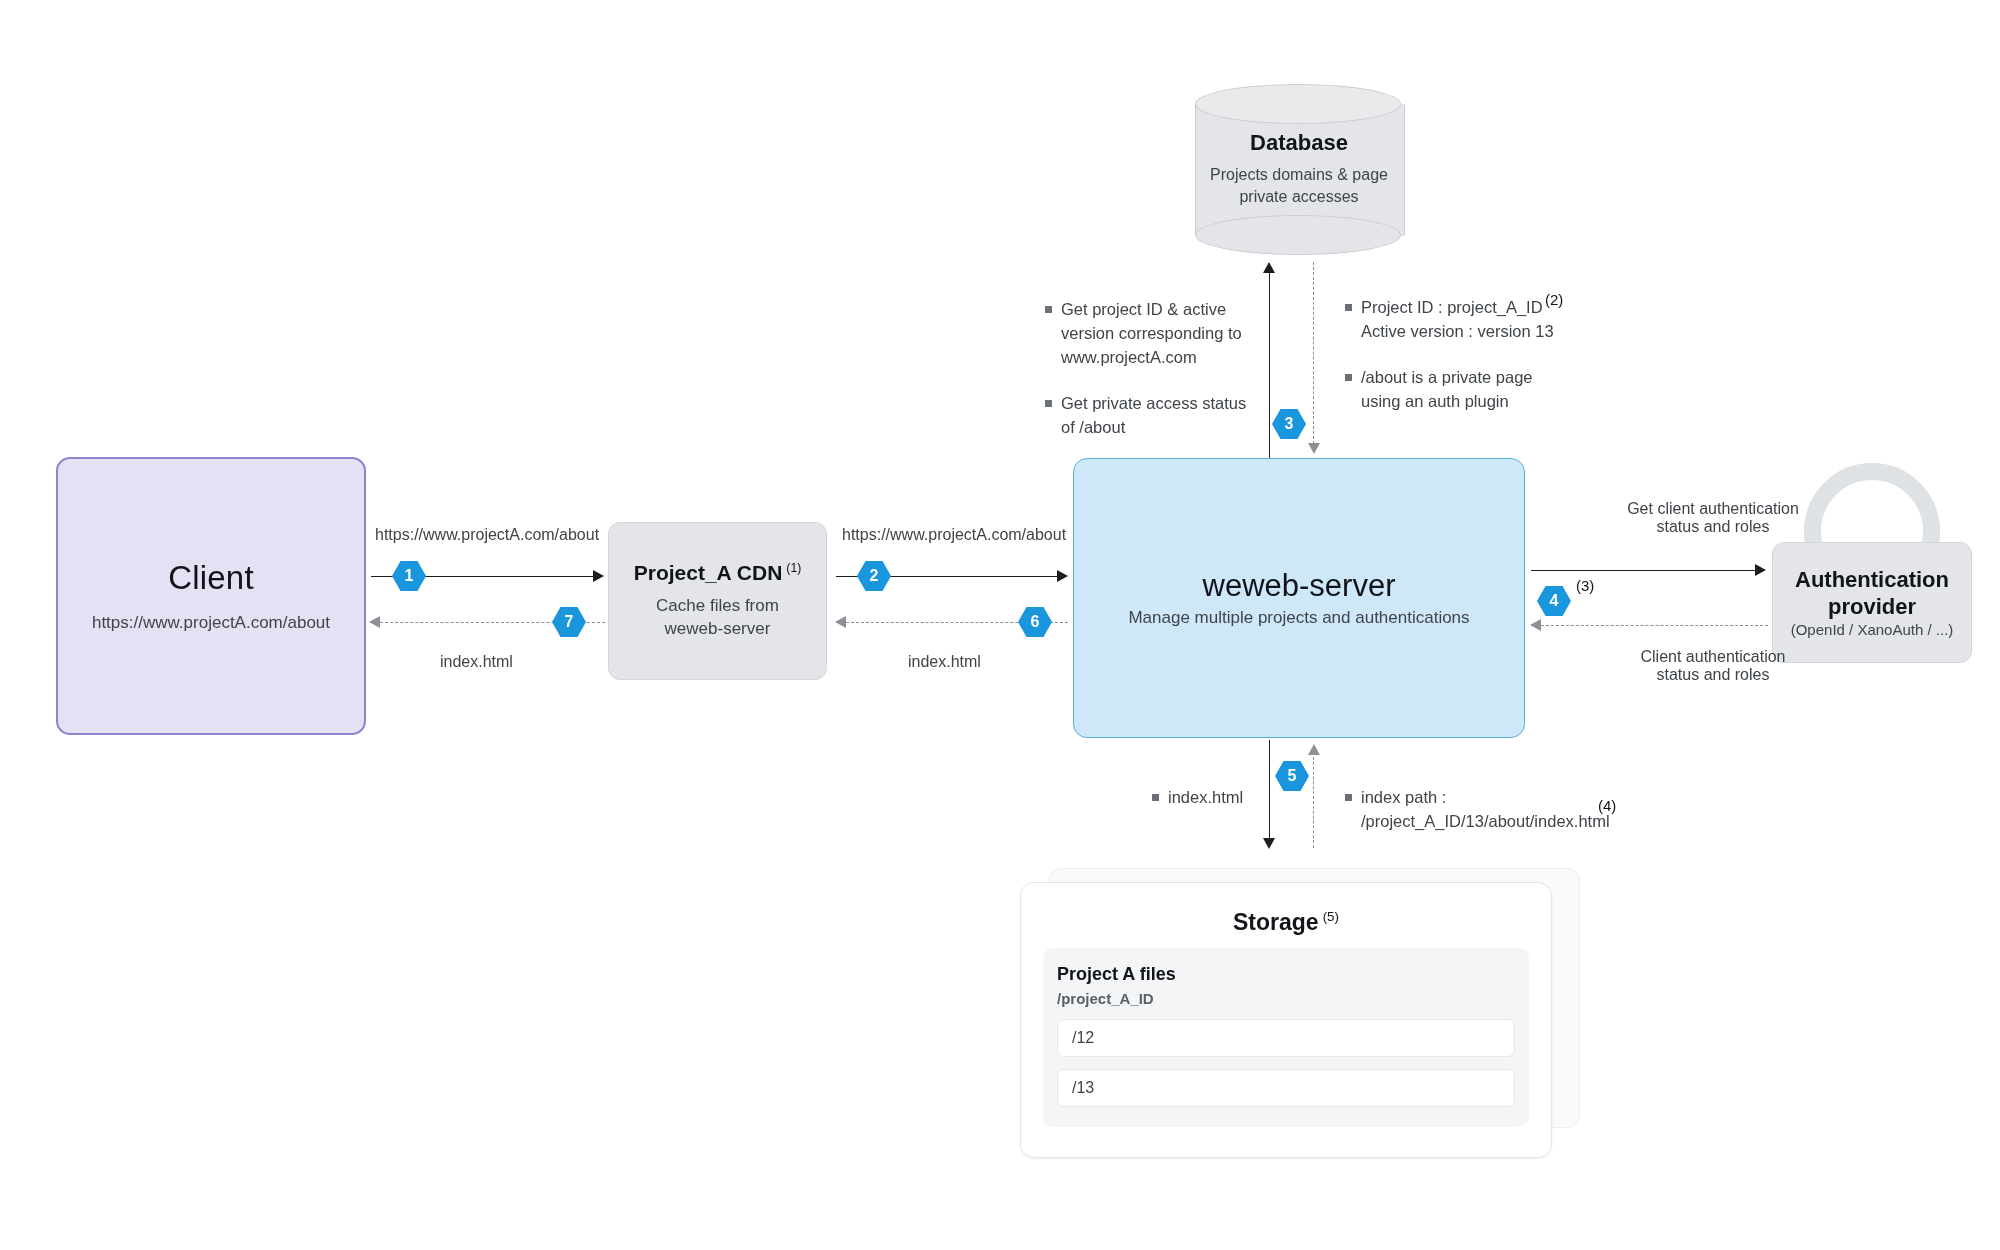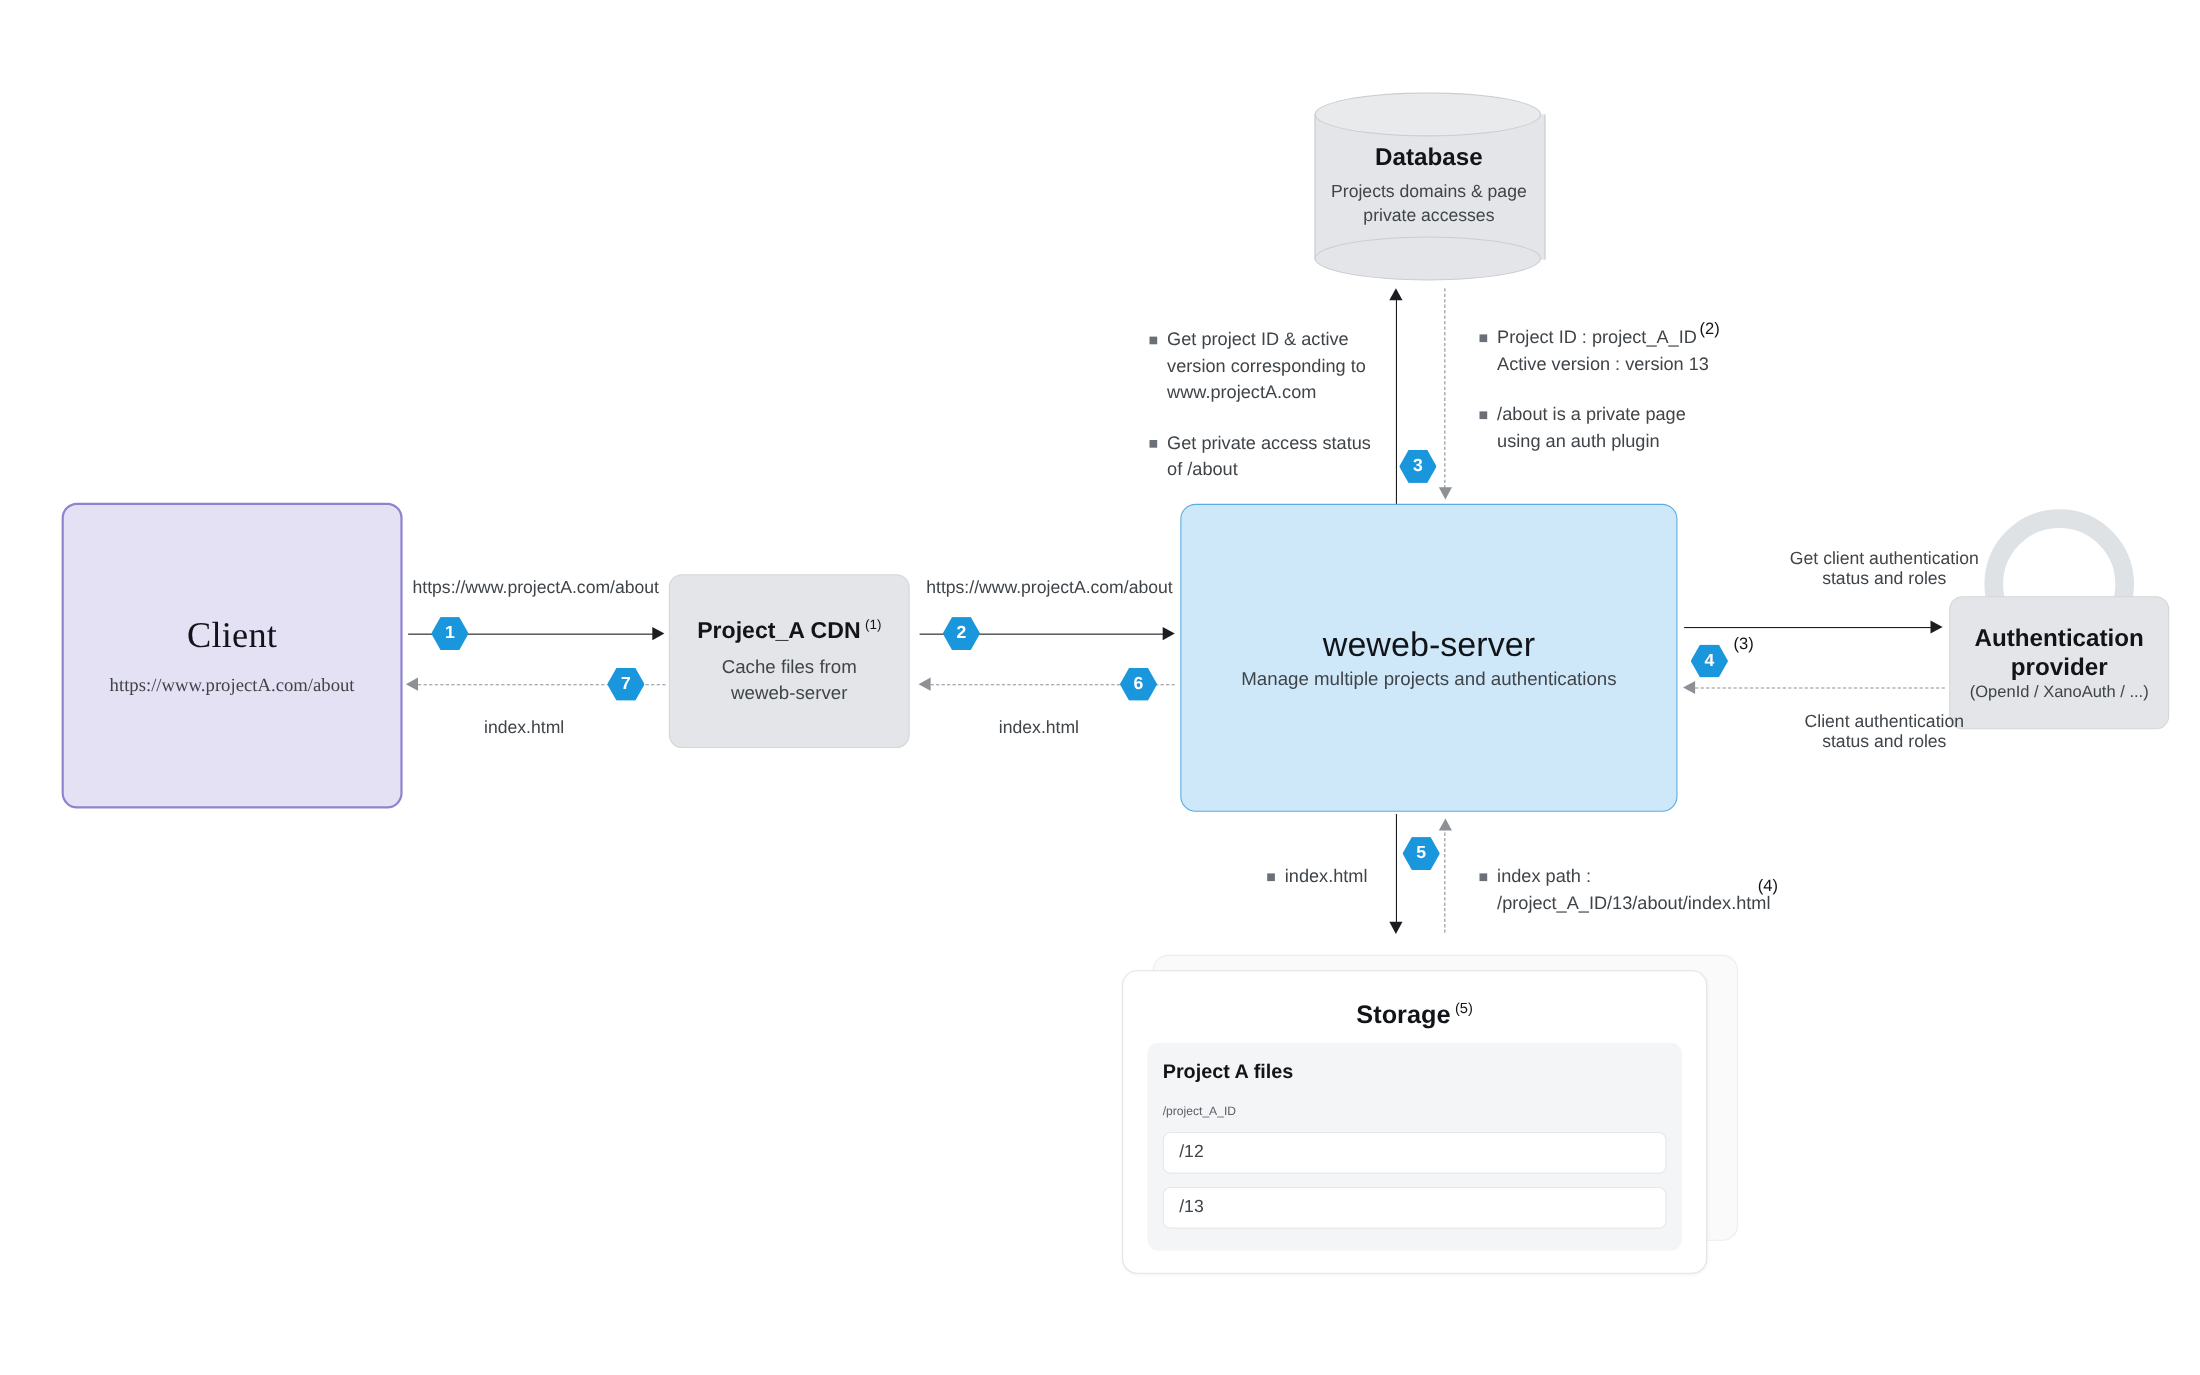--- a/index.html
+++ b/index.html
@@ -5,21 +5,21 @@
   html,body{margin:0;padding:0;background:#ffffff;}
   body{width:2000px;height:1250px;position:relative;overflow:hidden;
        font-family:"Liberation Sans","DejaVu Sans",sans-serif;color:#1b1d20;}
   .stage{position:absolute;left:0;top:0;width:2000px;height:1250px;}
 
   .node{position:absolute;box-sizing:border-box;}
 
   
   .client{left:56px;top:457px;width:310px;height:278px;
           background:#e4e1f5;border:2px solid #8d84cd;border-radius:14px;
-          display:flex;flex-direction:column;align-items:center;justify-content:center;font-family:Liberation Serif, serif;}
+          display:flex;flex-direction:column;align-items:center;justify-content:center;}
   .client .title{font-size:33px;font-weight:400;color:#111418;letter-spacing:.2px;}
   .client .sub{font-size:17px;color:#3f4449;margin-top:16px;}
 
   
   .cdn{left:608px;top:522px;width:219px;height:158px;
        background:#e3e5e8;border:1px solid #d3d6da;border-radius:12px;
        display:flex;flex-direction:column;align-items:center;justify-content:center;}
   .cdn .title{font-size:21px;font-weight:700;color:#111418;}
   .cdn .sub{font-size:17px;color:#3f4449;line-height:1.35;text-align:center;margin-top:10px;}
 
@@ -57,21 +57,21 @@
   .storage-wrap{left:1020px;top:868px;width:560px;height:290px;}
   .storage-back{position:absolute;left:28px;top:0;width:532px;height:260px;
                 background:#fafafa;border:1px solid #eceded;border-radius:14px;box-sizing:border-box;}
   .storage{position:absolute;left:0;top:14px;width:532px;height:276px;
            background:#ffffff;border:1px solid #e3e4e6;border-radius:14px;box-sizing:border-box;
            box-shadow:0 1px 3px rgba(0,0,0,.05);}
   .storage .stitle{text-align:center;font-size:23px;font-weight:700;color:#111418;margin-top:26px;}
   .storage .cols{display:flex;gap:14px;padding:12px 22px 0 22px;}
   .pcard{flex:1;background:#f4f5f6;border-radius:10px;padding:16px 14px 20px 14px;box-sizing:border-box;}
   .pcard .pt{font-size:18px;font-weight:700;color:#111418;}
-  .pcard .pp{font-size:11px;color:#5a6068;margin-top:20px;}
+  .pcard .pp{font-size:15px;color:#5a6068;margin-top:5px;font-weight:bold;}
   .frow{background:#ffffff;border:1px solid #e6e7e9;border-radius:7px;
         font-size:16px;color:#3f4449;padding:9px 14px;margin-top:12px;}
 
   
   .sup{font-size:.58em;vertical-align:super;font-weight:400;color:#111418;margin-left:4px;}
 
   
   .lbl{position:absolute;font-size:16px;color:#3f4449;white-space:nowrap;}
   .lbl.c{text-align:center;}
   .note{position:absolute;font-size:16.5px;color:#3f4449;line-height:1.45;}

